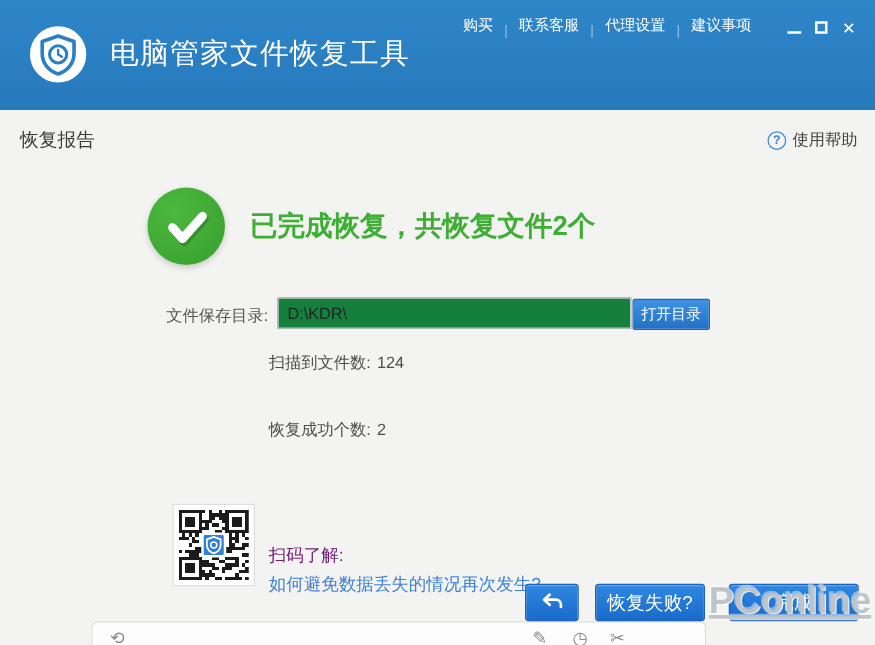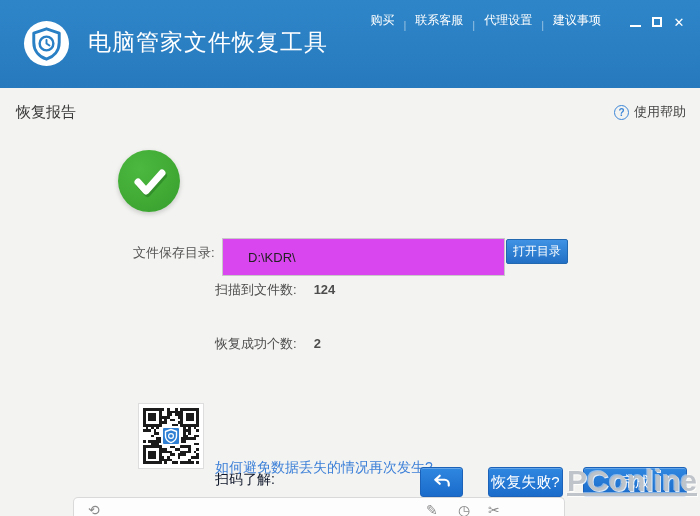--- a/index.html
+++ b/index.html
@@ -34,51 +34,51 @@
 
   
   .success-circle { position:absolute; left:118px; top:150px; width:62px; height:62px;
                     border-radius:50%; background:radial-gradient(circle at 35% 30%, #4cb83f, #379f2d);
                     box-shadow:0 2px 5px rgba(0,0,0,.18); }
   .success-msg { position:absolute; left:200px; top:166px; font-size:22px; font-weight:600;
                  color:#3fae35; white-space:nowrap; }
 
   
   .dir-label { position:absolute; left:133px; top:244px; font-size:13px; color:#555; }
-  .dir-input { position:absolute; left:222px; top:238px; width:283px; height:38px;
-               border:1px solid #c8c8c8; background:#d946ef; font-size:13px; color:#222;
-               padding-left:25px; font-family:"Liberation Sans", sans-serif; outline:none; }
+  .dir-input { position:absolute; left:222px; top:238px; width:283px; height:25px;
+               border:1px solid #c8c8c8; background:#15803d; font-size:13px; color:#222;
+               padding-left:7px; font-family:"Liberation Sans", sans-serif; outline:none; }
   .open-btn { position:absolute; left:506px; top:239px; width:62px; height:25px;
               background:linear-gradient(#3f92e4,#2270c5); border:1px solid #2268b0;
               border-radius:2px; color:#fff; font-size:12px; cursor:pointer;
               font-family:"Liberation Sans", sans-serif; }
 
   
   .stat-row { position:absolute; left:215px; font-size:13px; color:#4d4d4d; white-space:nowrap; }
   .stat-1 { top:281px; } .stat-2 { top:312px; } .stat-3 { top:335px; }
-  .stat-row .val { margin-left:17px;font-weight:bold; }
+  .stat-row .val { margin-left:5px; }
 
   
   .qr-box { position:absolute; left:138px; top:403px; width:66px; height:66px;
             background:#fff; border:1px solid #ddd; padding:4px; }
   .qr-box svg { display:block; width:56px; height:56px; }
   .qr-badge { position:absolute; left:50%; top:50%; width:20px; height:20px; margin:-10px 0 0 -10px;
               background:#2f80d4; border:2px solid #fff; border-radius:3px;
               display:flex; align-items:center; justify-content:center; }
-  .qr-line1 { position:absolute; left:215px; top:436px; font-size:14px; color:#0f172a;margin-top:35px; }
+  .qr-line1 { position:absolute; left:215px; top:436px; font-size:14px; color:#701a75; }
   .qr-line2 { position:absolute; left:215px; top:459px; font-size:14px; color:#3e81d8; cursor:pointer; }
 
   
   .foot-btn { position:absolute; top:467px; height:30px; border:1px solid #1c62b8; border-radius:3px;
               background:linear-gradient(#2f87e0,#1a6bca); color:#fff; font-size:15px;
               box-shadow:inset 0 1px 0 rgba(255,255,255,.25); cursor:pointer;
               display:flex; align-items:center; justify-content:center; z-index:2;
               font-family:"Liberation Sans", sans-serif; }
   .back-btn { left:420px; width:43px; }
-  .fail-btn { left:488px; width:75px; }
+  .fail-btn { left:476px; width:88px; }
   .done-btn { left:583px; width:104px; }
 
   
   .wm-title { position:absolute; left:567px; top:464px; z-index:5; font-size:30px; font-weight:bold;
               color:rgba(185,191,198,.92); white-space:nowrap; pointer-events:none;
               text-shadow:1px 1px 0 rgba(255,255,255,.85), -1px -1px 0 rgba(255,255,255,.45);text-decoration:underline; }
   .wm-sub { position:absolute; left:596px; top:495px; z-index:5; font-size:14px; font-weight:bold;
             letter-spacing:2px; color:rgba(190,195,201,.95); white-space:nowrap; pointer-events:none;
             text-shadow:0 1px 0 #fff, 0 -1px 0 rgba(255,255,255,.6); }
 
@@ -132,20 +132,21 @@
     <span class="help-icon">?</span>
     <span class="help-label">使用帮助</span>
   </div>
 
   <div class="success-circle">
     <svg viewBox="0 0 62 62" width="62" height="62">
       <path d="M20 32 L28 41 L44 23" fill="none" stroke="rgba(20,90,20,.35)" stroke-width="7" stroke-linecap="round" stroke-linejoin="round" transform="translate(1.5,2.5)"></path>
       <path d="M20 32 L28 41 L44 23" fill="none" stroke="#ffffff" stroke-width="7" stroke-linecap="round" stroke-linejoin="round"></path>
     </svg>
   </div>
+  <div class="success-msg">已完成恢复，共恢复文件2个</div>
 
   <div class="dir-label">文件保存目录:</div>
   <input class="dir-input" type="text" value="D:\KDR\" style="">
   <button class="open-btn">打开目录</button>
 
   <div class="stat-row stat-1">
     <span>扫描到文件数:</span><span class="val">124</span>
   </div>
   <div class="stat-row stat-3">
     <span>恢复成功个数:</span><span class="val">2</span>

